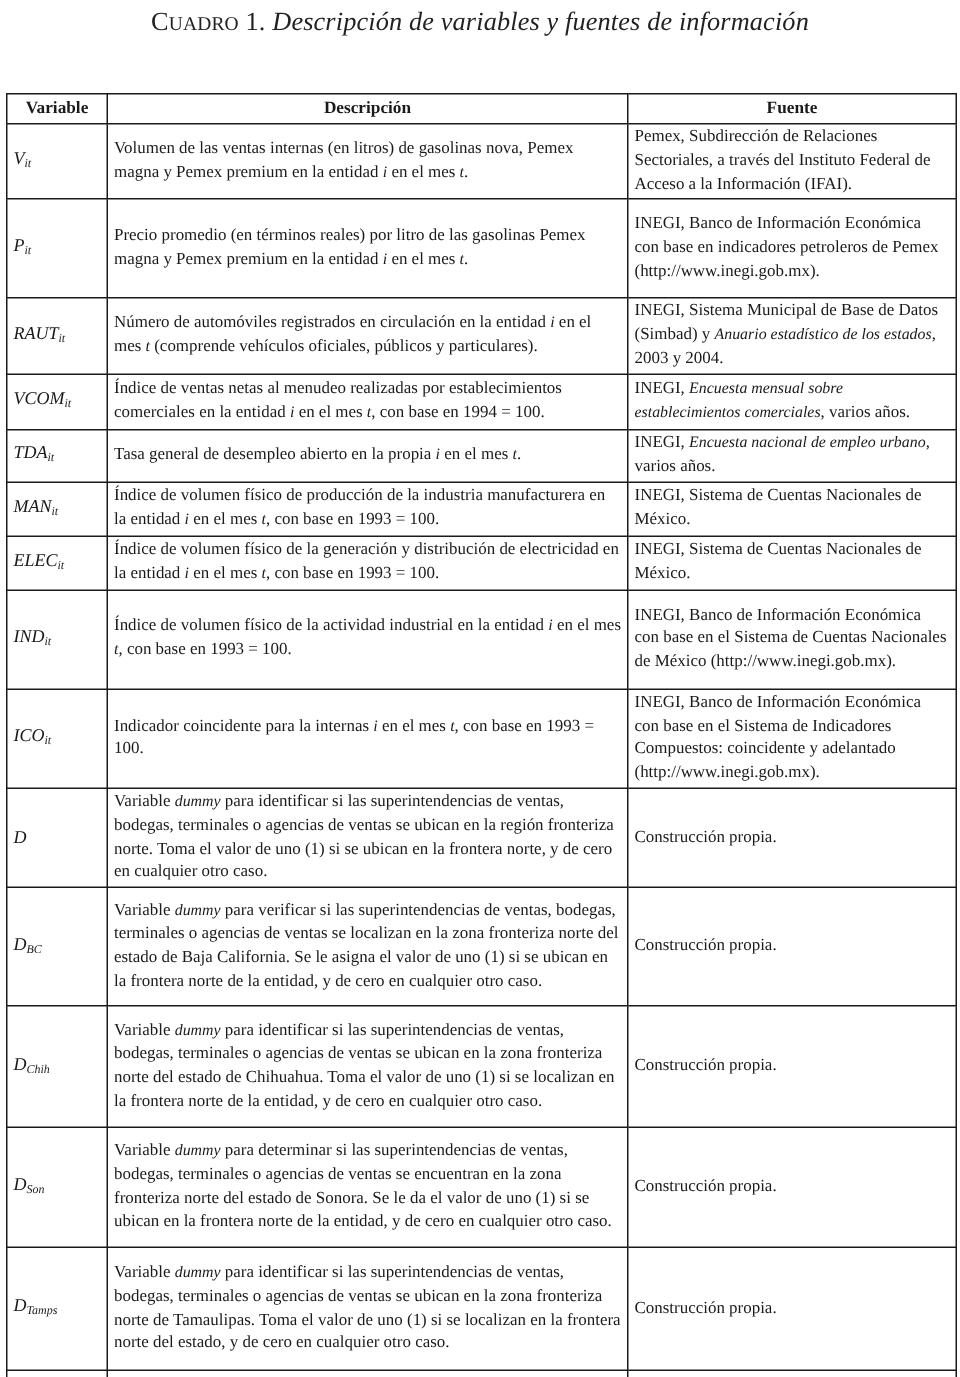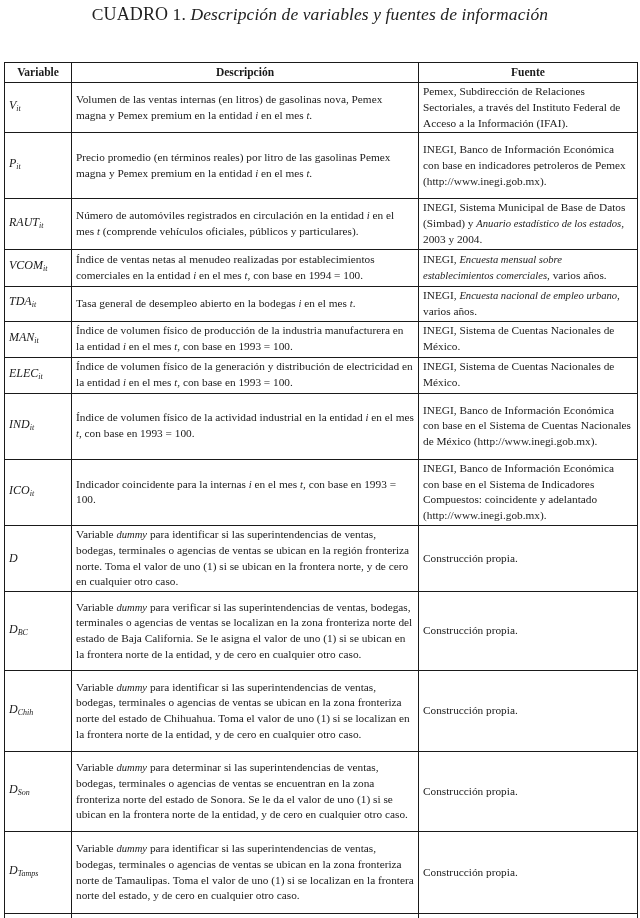--- a/index.html
+++ b/index.html
@@ -5,21 +5,21 @@
   html, body { margin: 0; padding: 0; background: #ffffff; }
   body {
     width: 640px; height: 918px; overflow: hidden; position: relative;
     font-family: "Liberation Serif", "DejaVu Serif", serif; color: #1a1a1a;
   }
   .title {
     position: absolute; top: 4px; left: 0; width: 640px; text-align: center;
     font-size: 17.5px; letter-spacing: 0.1px; color: #222;
   }
   .title .sc-big { font-size: 17.5px; }
-  .title .sc-small { font-size: 18px; text-transform: uppercase; margin-top: 43px; }
+  .title .sc-small { font-size: 13px; text-transform: uppercase; margin-top: 43px; }
   .title .it { font-style: italic; }
 
   table.vars {
     position: absolute; top: 62px; left: 4px; width: 633px;
     border-collapse: collapse; table-layout: fixed;
     font-size: 11.3px; line-height: 15.8px;
   }
   table.vars td, table.vars th {
     border: 1.3px solid #1a1a1a; vertical-align: middle; padding: 1px 4px 1px 4px;
     overflow: hidden;
@@ -74,21 +74,21 @@
         <td class="desc"><span>Número de automóviles registrados en circulación en la entidad </span><span class="it">i</span><span> en el mes </span><span class="it">t</span><span> (comprende vehículos oficiales, públicos y particulares).</span></td>
         <td class="src"><span>INEGI, Sistema Municipal de Base de Datos (Simbad) y </span><span class="it">Anuario estadístico de los estados</span><span>, 2003 y 2004.</span></td>
       </tr>
       <tr style="height: 37px; font-family: Liberation Serif, serif;">
         <td class="var"><span>VCOM</span><sub>it</sub></td>
         <td class="desc"><span>Índice de ventas netas al menudeo realizadas por establecimientos comerciales en la entidad </span><span class="it">i</span><span> en el mes </span><span class="it">t</span><span>, con base en 1994 = 100.</span></td>
         <td class="src"><span>INEGI, </span><span class="it">Encuesta mensual sobre establecimientos comerciales</span><span>, varios años.</span></td>
       </tr>
       <tr style="height: 35px;">
         <td class="var"><span>TDA</span><sub>it</sub></td>
-        <td class="desc"><span>Tasa general de desempleo abierto en la bodegas </span><span class="it">i</span><span> en el mes </span><span class="it">t</span><span>.</span></td>
+        <td class="desc"><span>Tasa general de desempleo abierto en la propia </span><span class="it">i</span><span> en el mes </span><span class="it">t</span><span>.</span></td>
         <td class="src"><span>INEGI, </span><span class="it">Encuesta nacional de empleo urbano</span><span>, varios años.</span></td>
       </tr>
       <tr style="height: 36px; margin-top: 48px;">
         <td class="var"><span>MAN</span><sub>it</sub></td>
         <td class="desc"><span>Índice de volumen físico de producción de la industria manufacturera en la entidad </span><span class="it">i</span><span> en el mes </span><span class="it">t</span><span>, con base en 1993 = 100.</span></td>
         <td class="src"><span>INEGI, Sistema de Cuentas Nacionales de México.</span></td>
       </tr>
       <tr style="height: 36px; margin-top: 48px;">
         <td class="var"><span>ELEC</span><sub>it</sub></td>
         <td class="desc"><span>Índice de volumen físico de la generación y distribución de electricidad en la entidad </span><span class="it">i</span><span> en el mes </span><span class="it">t</span><span>, con base en 1993 = 100.</span></td>

